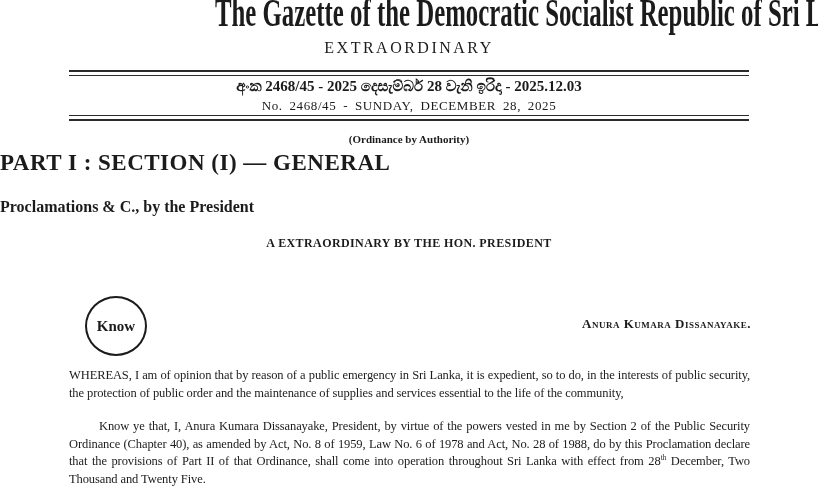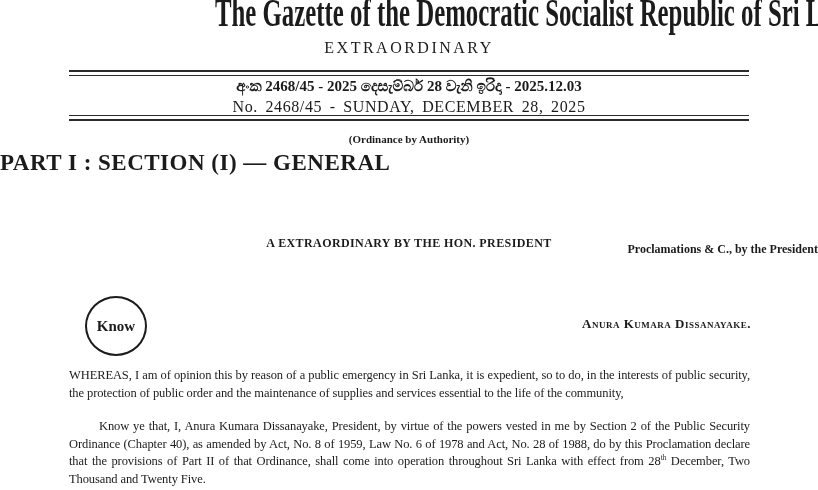--- a/index.html
+++ b/index.html
@@ -50,21 +50,21 @@
     position: absolute;
     top: 78px; left: 0; width: 100%;
     text-align: center;
     font-size: 15px;
     font-weight: bold;
   }
   .issue-english {
     position: absolute;
     top: 98px; left: 0; width: 100%;
     text-align: center;
-    font-size: 16px;
+    font-size: 13px;
     letter-spacing: 0.6px;
     word-spacing: 3px;
   }
   .authority-note {
     position: absolute;
     top: 133px; left: 0; width: 100%;
     text-align: center;
     font-size: 11px;
     font-weight: bold;
   }
@@ -72,24 +72,23 @@
     position: absolute;
     top: 150px; left: 0; width: 100%;
     text-align: left;
     font-size: 23px;
     font-weight: bold;
     letter-spacing: 0.5px;
   }
   .section-heading {
     position: absolute;
     top: 198px; left: 0; width: 100%;
-    text-align: right;
-    font-size: 12px;
+    text-align: left;
+    font-size: 16px;
     font-weight: bold;
-    margin-top: 44px;
   }
   .proclamation-heading {
     position: absolute;
     top: 236px; left: 0; width: 100%;
     text-align: center;
     font-size: 12px;
     font-weight: bold;
     letter-spacing: 0.4px;
   }
   .seal {
@@ -153,17 +152,17 @@
   <div class="section-heading">Proclamations &amp; C., by the President</div>
 
   <div class="proclamation-heading">A EXTRAORDINARY BY THE HON. PRESIDENT</div>
 
   <div class="seal">
     <span>Know</span>
   </div>
 
   <div class="signatory">Anura Kumara Dissanayake.</div>
 
-  <div class="body-para p1">WHEREAS, I am of opinion this by reason of a public emergency in Sri Lanka, it is expedient, so to do, in the interests of public security, the protection of public order and the maintenance of supplies and services essential to the life of the community,</div>
+  <div class="body-para p1">WHEREAS, I am of opinion that by reason of a public emergency in Sri Lanka, it is expedient, so to do, in the interests of public security, the protection of public order and the maintenance of supplies and services essential to the life of the community,</div>
 
   <div class="body-para p2"><span>Know ye that, I, Anura Kumara Dissanayake, President, by virtue of the powers vested in me by Section 2 of the Public Security Ordinance (Chapter 40), as amended by Act, No. 8 of 1959, Law No. 6 of 1978 and Act, No. 28 of 1988, do by this Proclamation declare that the provisions of Part II of that Ordinance, shall come into operation throughout Sri Lanka with effect from 28</span><sup>th</sup><span> December, Two Thousand and Twenty Five.</span></div>
 
 </div>
 
 </body></html>

